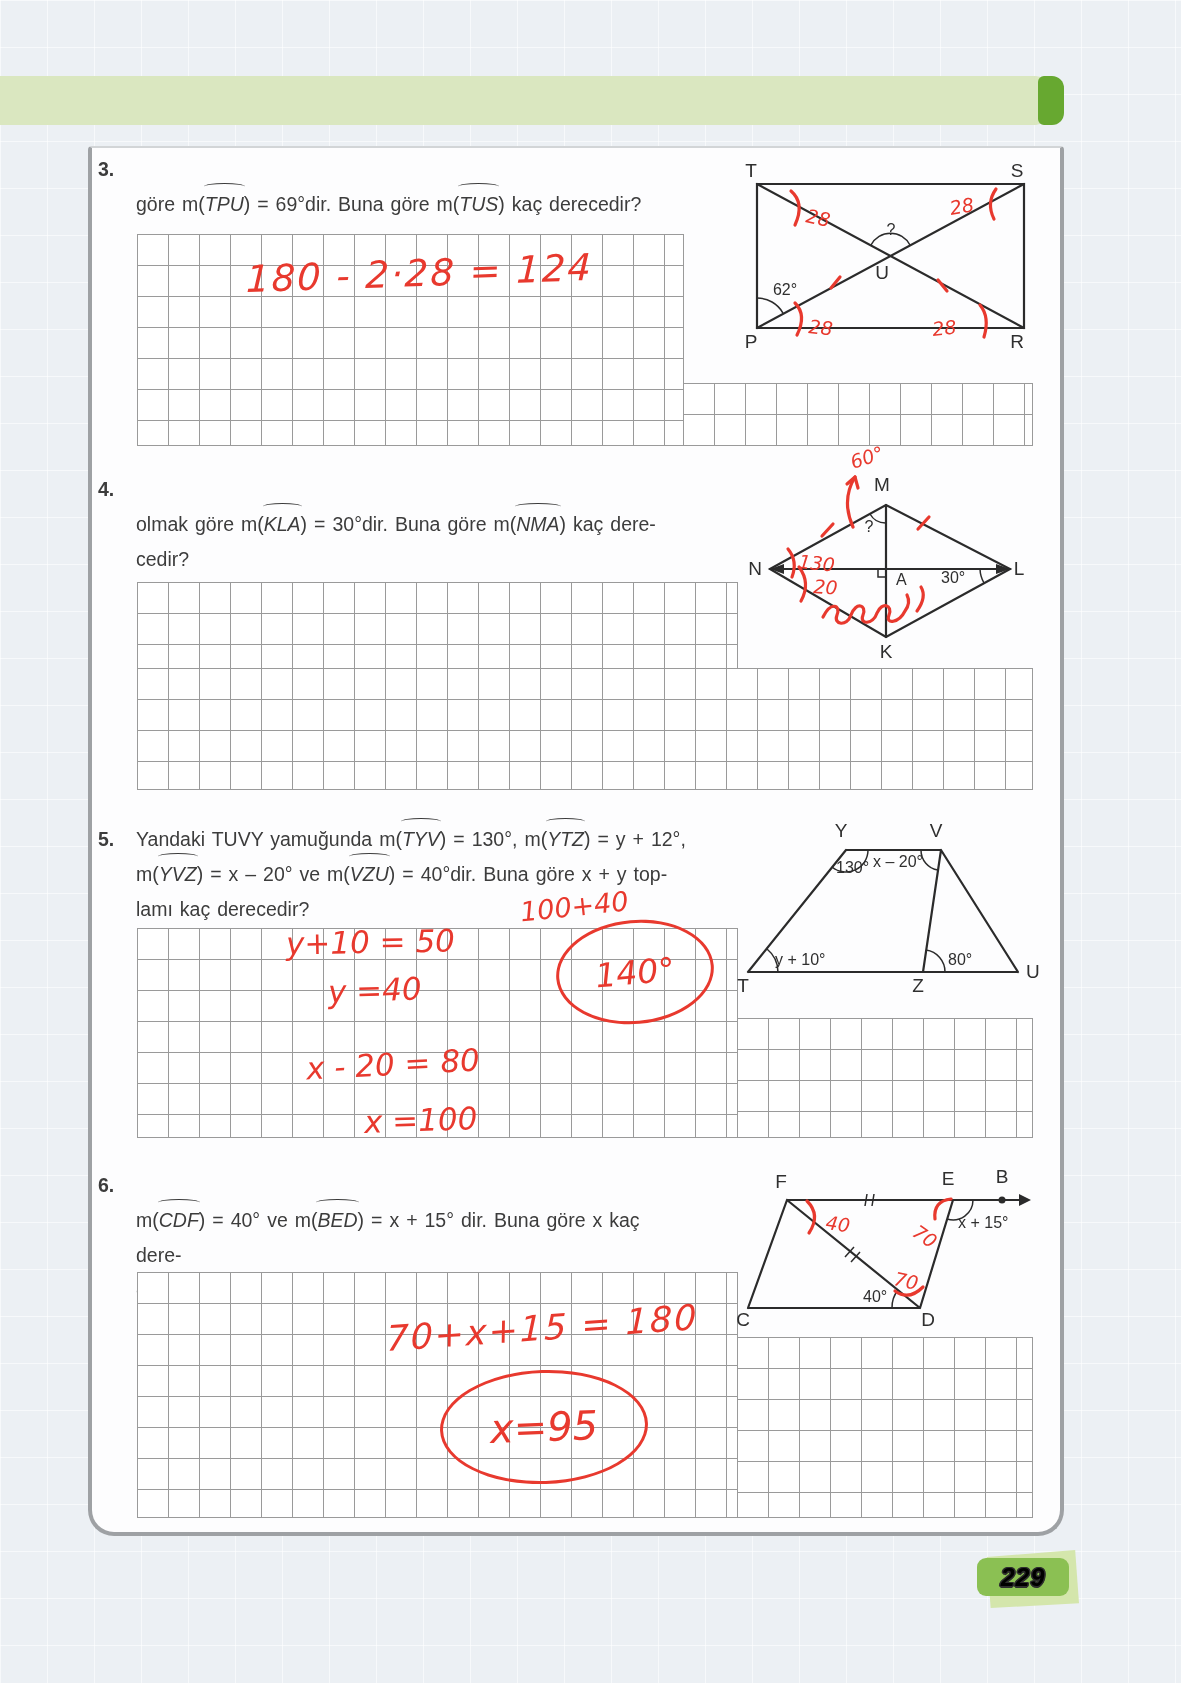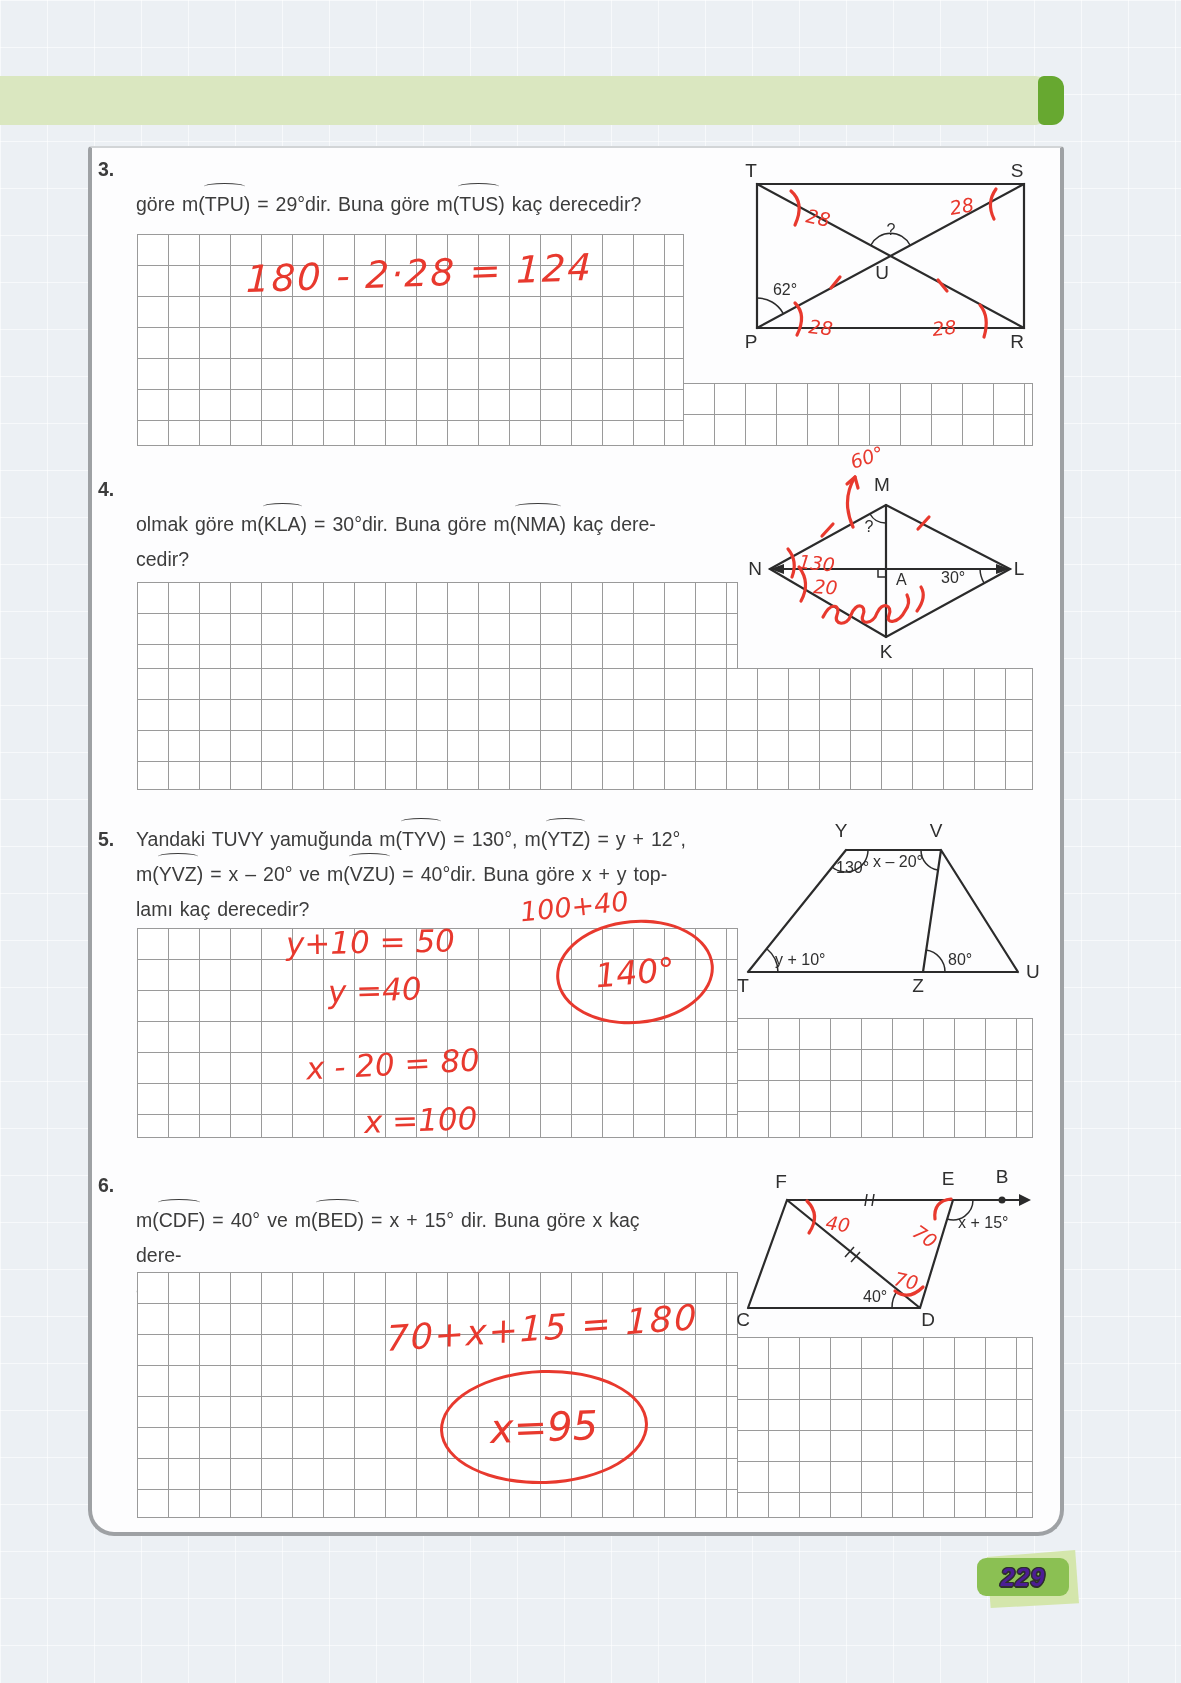--- a/index.html
+++ b/index.html
@@ -9,56 +9,56 @@
                      linear-gradient(90deg,rgba(255,255,255,.6) 1px,transparent 1px);
     background-size:47px 47px;
     font-family:"Liberation Sans",sans-serif;color:#3c3c3c;}
   .header-bar{position:absolute;left:0;top:76px;width:1046px;height:49px;background:#dae7c0;border-radius:0 10px 10px 0;}
   .header-cap{position:absolute;left:1038px;top:76px;width:26px;height:49px;background:#67a830;border-radius:6px 12px 12px 6px;}
   .card{position:absolute;left:88px;top:146px;width:968px;height:1384px;background:#fdfdfe;
     border:4px solid #9ea1a4;border-top:2px solid #d2d5d7;border-radius:4px 4px 26px 26px;}
   .prob{position:absolute;display:flex;}
   .pnum{width:38px;font-weight:bold;font-size:19.5px;line-height:35px;}
   .ptext{width:556px;font-size:19.5px;line-height:35px;word-spacing:.08em;}
-  .hat{position:relative;display:inline-block;}
+  .hat{position:relative;display:inline-block;font-style:italic;}
   .hat::before{content:"";position:absolute;left:-1px;right:-1px;top:-4px;height:6px;
     border-top:1.7px solid #3a3a3a;border-top-left-radius:100% 100%;border-top-right-radius:100% 100%;}
   .grid{position:absolute;background-color:#fff;
     background-image:linear-gradient(to right,#9a9a9a 1px,transparent 1px),
                      linear-gradient(to bottom,#9a9a9a 1px,transparent 1px);
     background-size:31px 31px;border-right:1px solid #9a9a9a;border-bottom:1px solid #9a9a9a;}
   svg{position:absolute;overflow:visible;}
   svg text{font-family:"Liberation Sans",sans-serif;fill:#2f2f2f;font-size:19px;}
   svg text.small{font-size:16px;}
   .geo{stroke:#2b2b2b;stroke-width:2.2;fill:none;stroke-linecap:round;}
   .thin{stroke:#2b2b2b;stroke-width:1.5;fill:none;}
   .redp{stroke:#e8392e;stroke-width:3.2;fill:none;stroke-linecap:round;}
   svg text.red{fill:#e8392e;font-style:italic;font-family:"DejaVu Sans",sans-serif;}
   .ink{position:absolute;color:#e8392e;font-style:italic;font-family:"DejaVu Sans",sans-serif;white-space:nowrap;}
   .oval{position:absolute;border:3.5px solid #e8392e;border-radius:50%;display:flex;align-items:center;justify-content:center;}
   .badge-ribbon{position:absolute;left:983px;top:1550px;width:96px;height:58px;background:#d4e6ac;
     clip-path:polygon(4% 12%,96% 0%,100% 92%,8% 100%);}
   .badge{position:absolute;left:977px;top:1558px;width:92px;height:38px;background:#8bc053;border-radius:9px;
     display:flex;align-items:center;justify-content:center;}
-  .badge span{font-size:25px;font-weight:bold;font-style:italic;color:#4c1d95;letter-spacing:1px;
+  .badge span{font-size:25px;font-weight:bold;font-style:italic;color:#000000;letter-spacing:1px;
     text-shadow:-1.5px 0 #2e2e2e,1.5px 0 #2e2e2e,0 -1.5px #2e2e2e,0 1.5px #2e2e2e,-1px -1px #2e2e2e,1px 1px #2e2e2e,-1px 1px #2e2e2e,1px -1px #2e2e2e;}
 </style>
 </head>
 <body>
 
 <div id="page">
 
   <div class="header-bar"></div>
   <div class="header-cap"></div>
 
   <div class="card"></div>
 
   <div class="prob" style="left:98px;top:152px;">
     <div class="pnum">3.</div>
-    <div class="ptext"><br><span>göre m(</span><span class="hat">TPU</span><span>) = 29°dir. Buna göre m(</span><span class="hat">TUS</span><span>) kaç derecedir?</span></div>
+    <div class="ptext"><br><span>göre m(</span><span class="hat">TPU</span><span>) = 69°dir. Buna göre m(</span><span class="hat">TUS</span><span>) kaç derecedir?</span></div>
   </div>
   <div class="grid" style="left:137px;top:234px;width:546px;height:211px;"></div>
   <div class="grid" style="left:683px;top:383px;width:349px;height:62px;"></div>
 
   <svg style="left:695px;top:155px;" width="350" height="200" viewBox="0 0 350 200">
     <polygon class="geo" points="62,29 329,29 329,173 62,173"></polygon>
     <line class="geo" x1="62" y1="29" x2="329" y2="173"></line>
     <line class="geo" x1="62" y1="173" x2="329" y2="29"></line>
     <path class="thin" d="M176 90 A22 22 0 0 1 215 90"></path>
     <path class="thin" d="M62 143 A30 30 0 0 1 88 158"></path>

